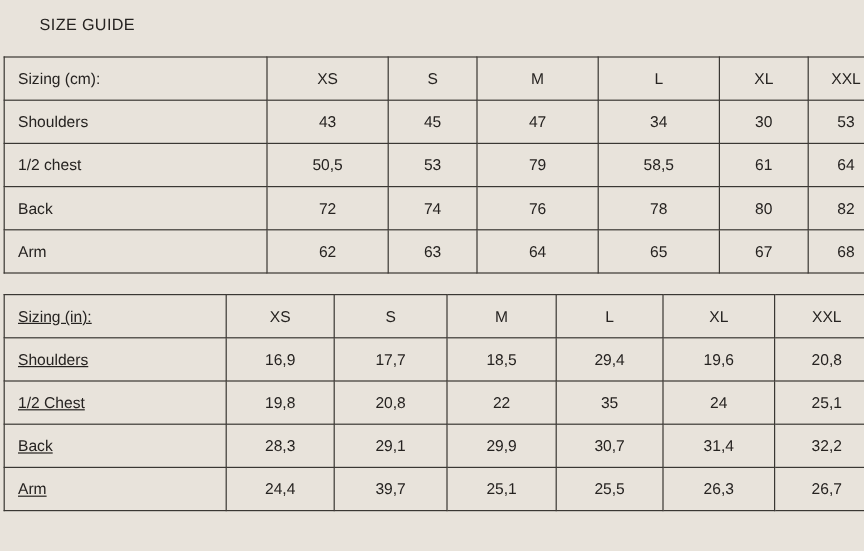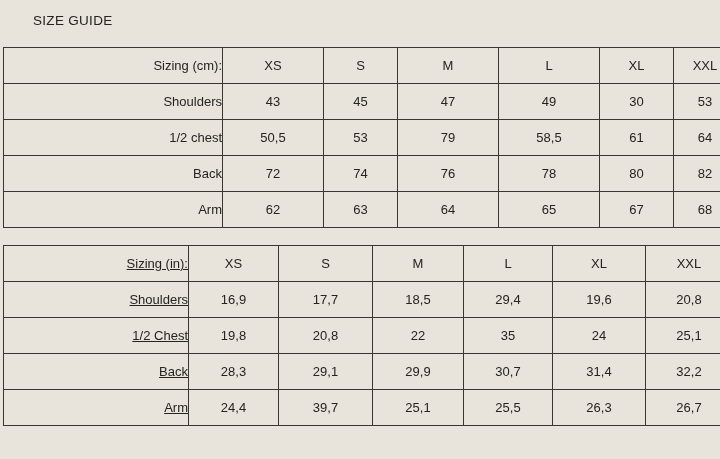--- a/index.html
+++ b/index.html
@@ -41,21 +41,21 @@
     border: 1px solid #3A3733;
     font-size: 13px;
     color: #262321;
     height: 35px;
     padding: 0;
     background: #E8E3DB;
     white-space: nowrap;
     overflow: hidden;
   }
   .cell-label {
-    text-align: right;
+    text-align: left;
     padding-left: 11px !important;
   }
   .cell-val {
     text-align: center;
   }
   
   #table-cm {
     left: 3px;
     top: 47px;
     width: 715px;
@@ -102,21 +102,21 @@
         <td class="cell-val c3">M</td>
         <td class="cell-val c4">L</td>
         <td class="cell-val c5">XL</td>
         <td class="cell-val c6">XXL</td>
       </tr>
       <tr>
         <td class="cell-label c0">Shoulders</td>
         <td class="cell-val c1">43</td>
         <td class="cell-val c2">45</td>
         <td class="cell-val c3">47</td>
-        <td class="cell-val c4">49</td>
+        <td class="cell-val c4">34</td>
         <td class="cell-val c5">30</td>
         <td class="cell-val c6">53</td>
       </tr>
       <tr>
         <td class="cell-label c0">1/2 chest</td>
         <td class="cell-val c1">50,5</td>
         <td class="cell-val c2">53</td>
         <td class="cell-val c3">79</td>
         <td class="cell-val c4">58,5</td>
         <td class="cell-val c5">61</td>

